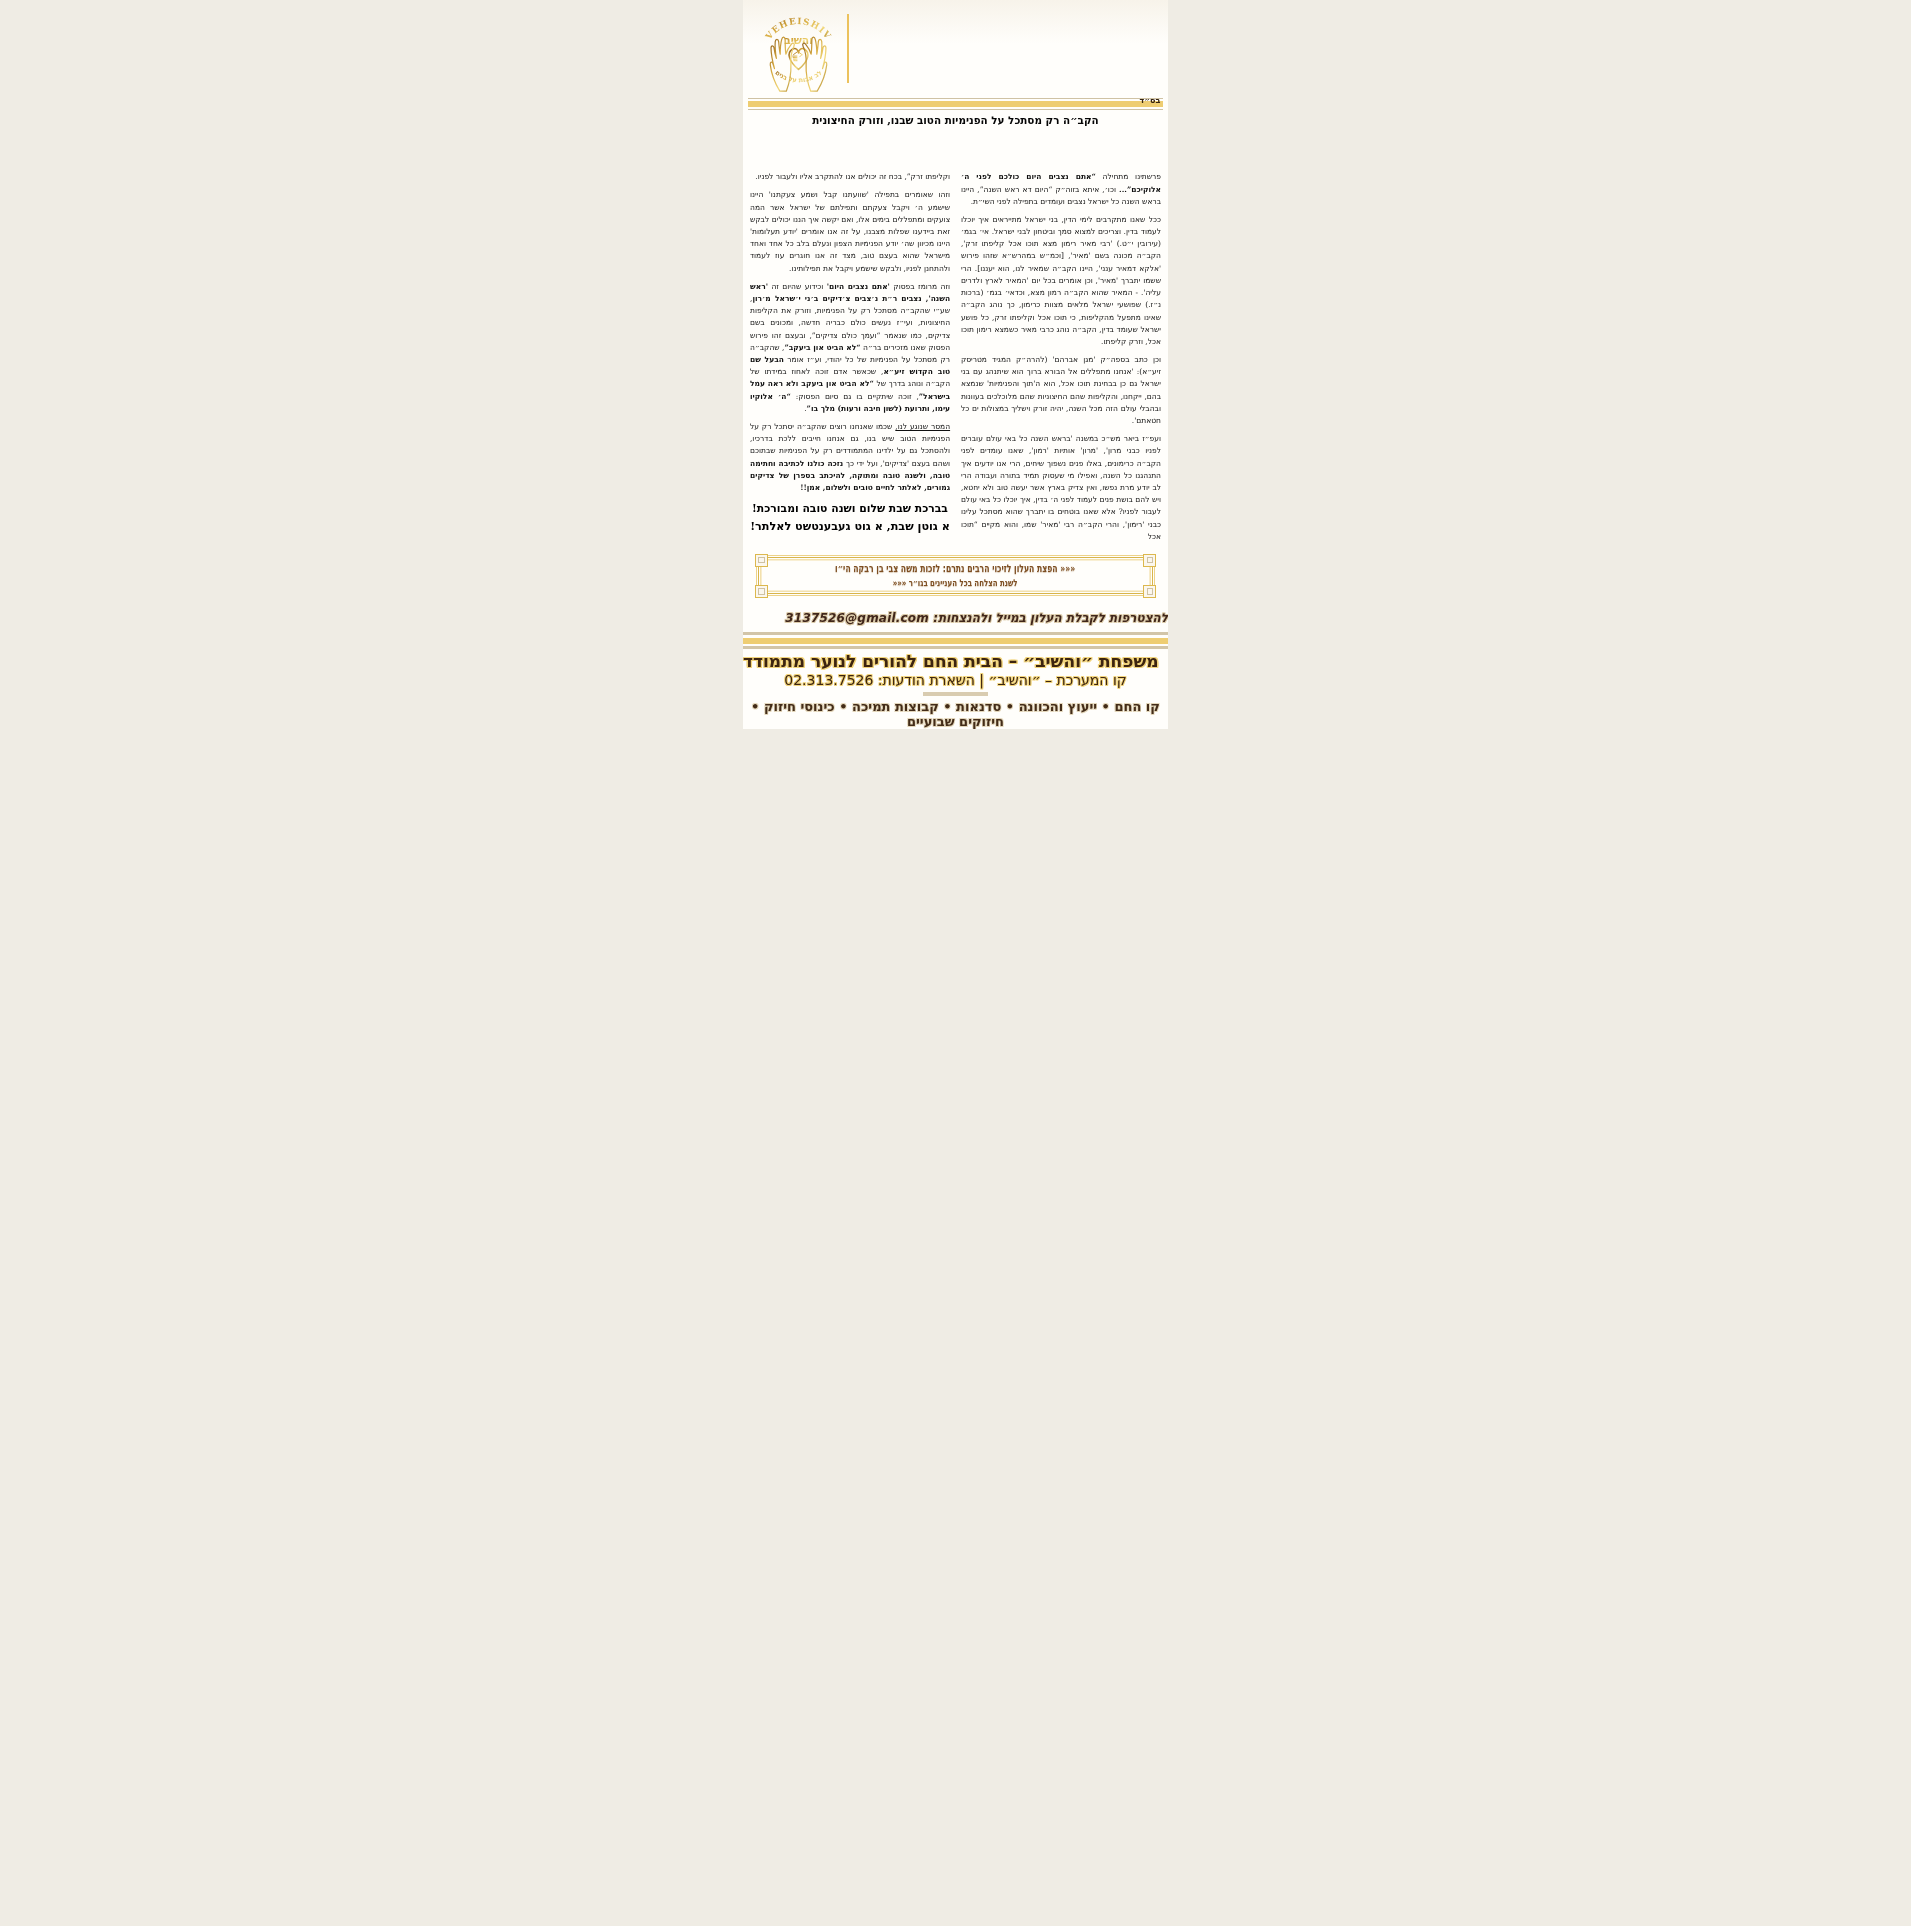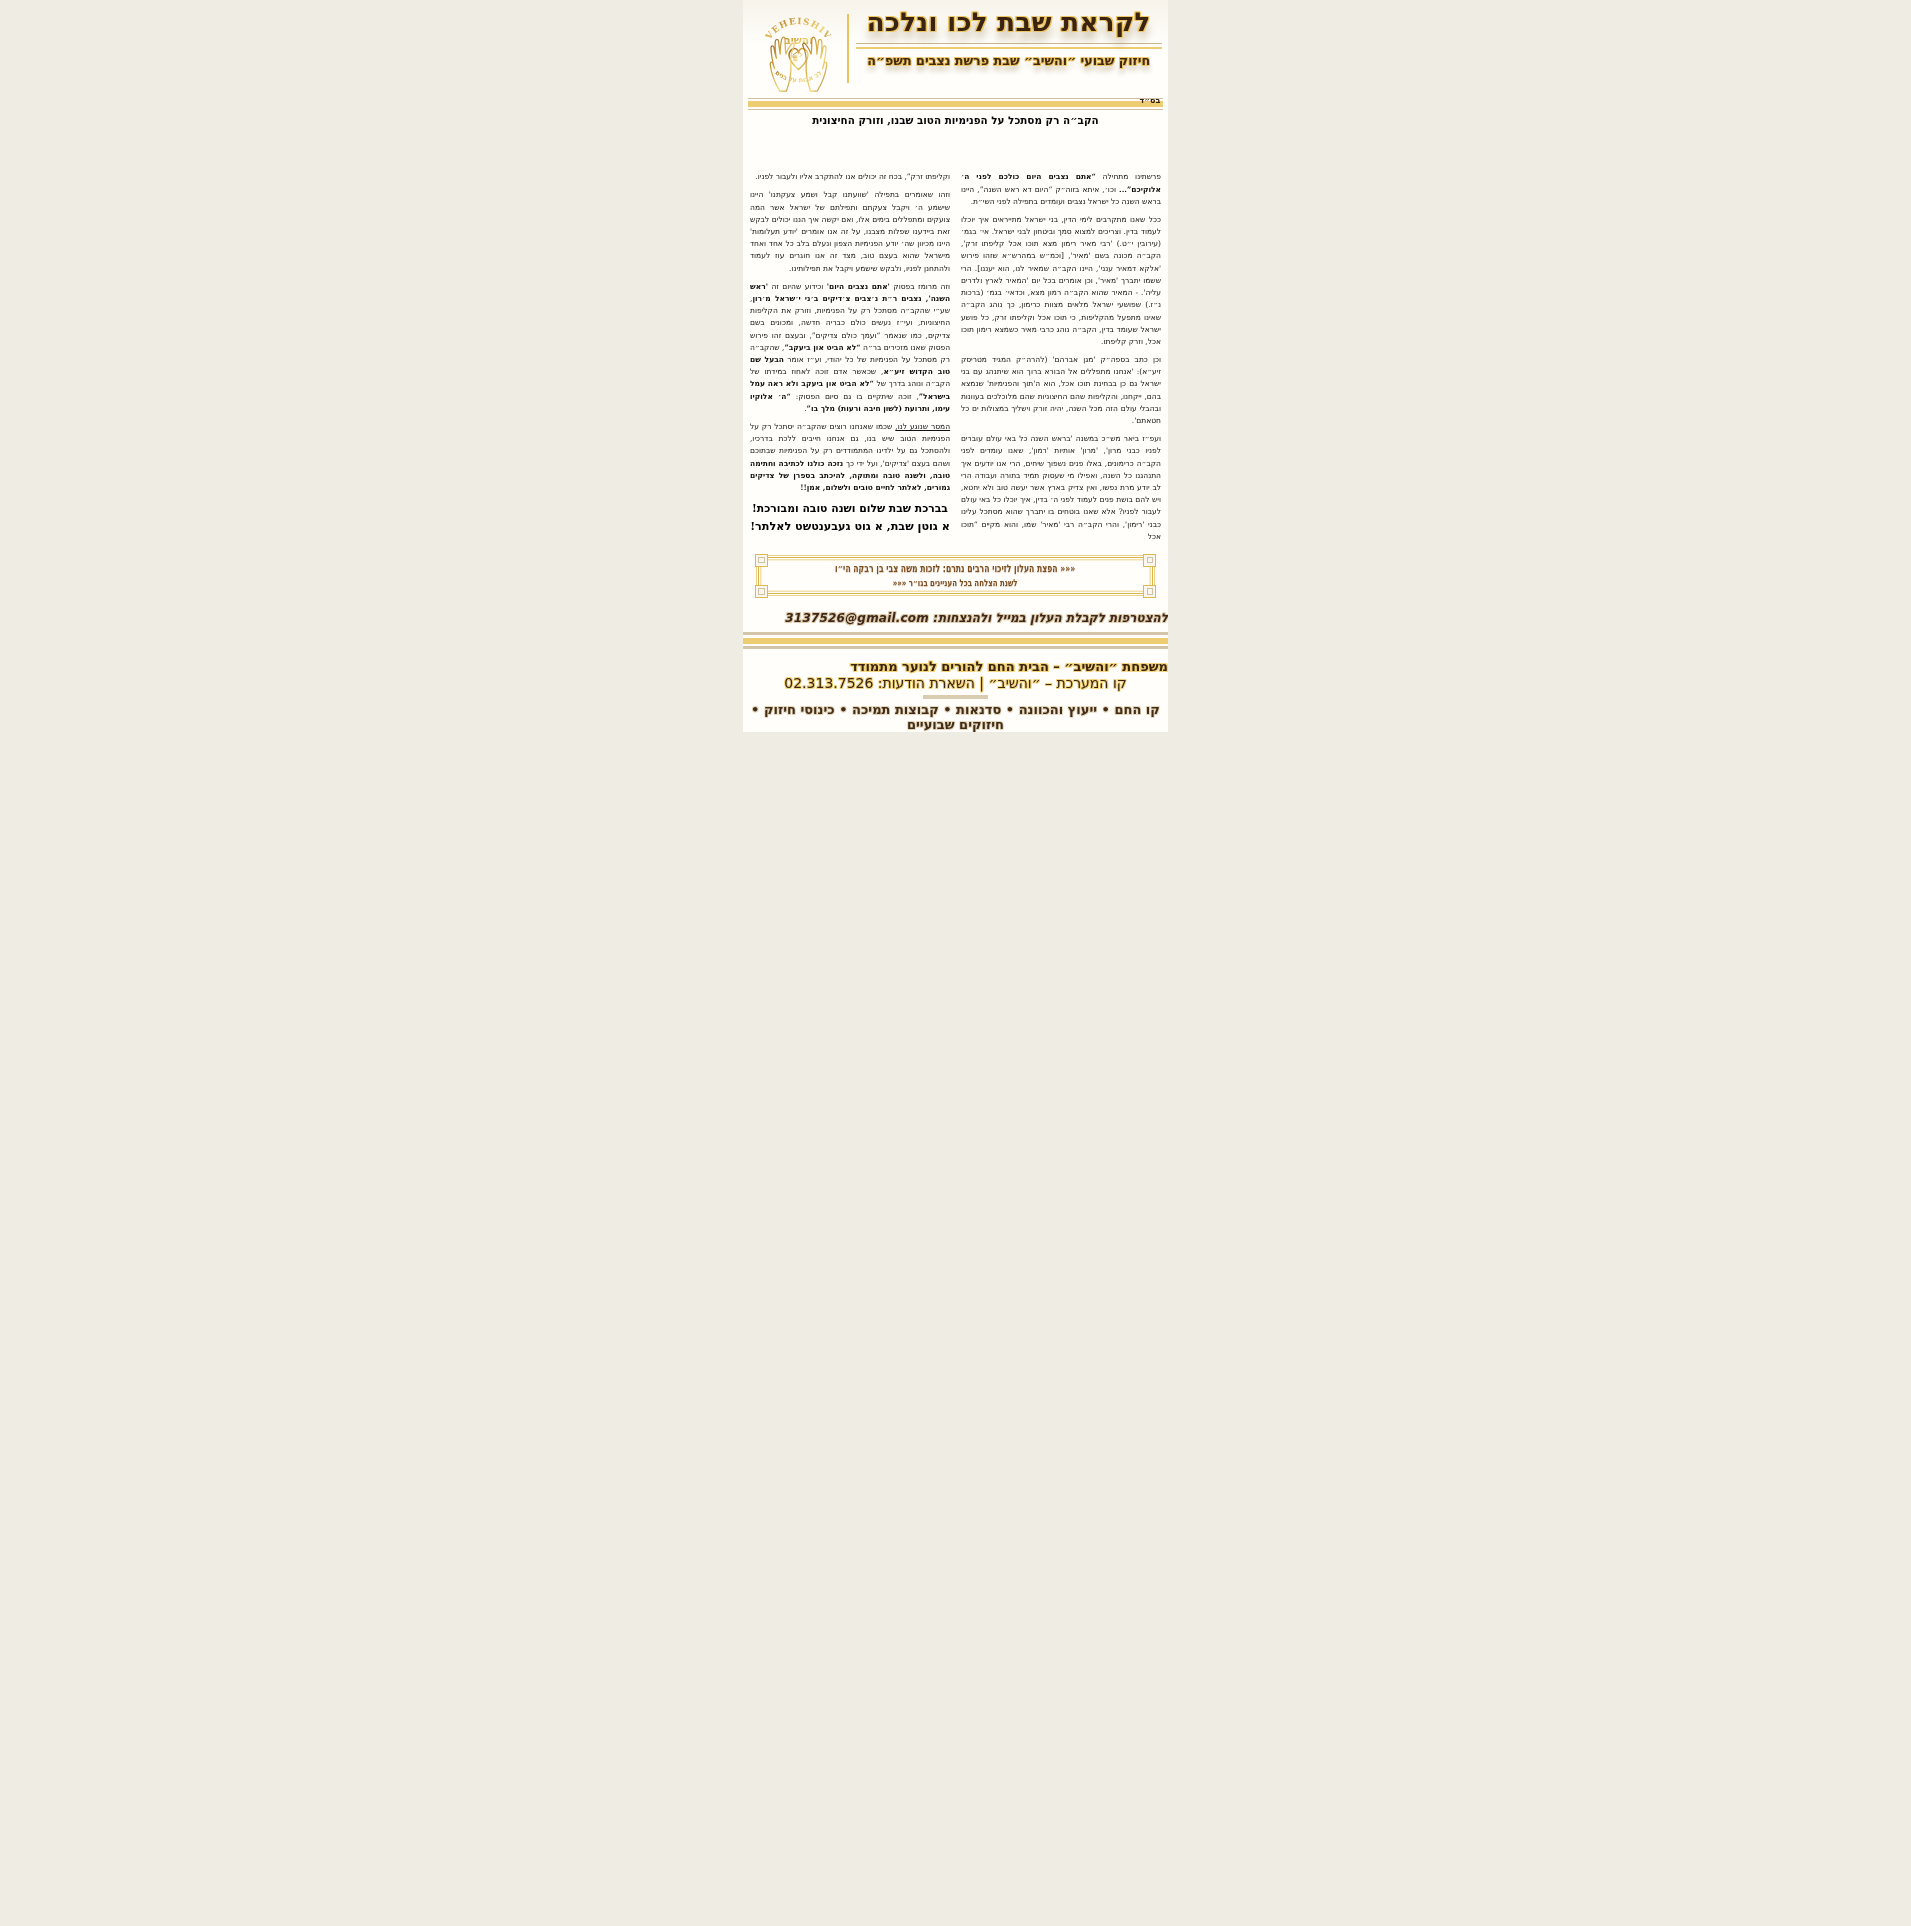--- a/index.html
+++ b/index.html
@@ -83,21 +83,21 @@
     margin-top:17px; font-size:12px; font-weight:bold; font-style:italic; color:#40261a;
     text-shadow:-0.8px -0.8px 0 #dcccab,0.8px -0.8px 0 #dcccab,-0.8px 0.8px 0 #dcccab,0.8px 0.8px 0 #dcccab,
       0 -0.8px 0 #dcccab,0 0.8px 0 #dcccab,-0.8px 0 0 #dcccab,0.8px 0 0 #dcccab;
   }
   .subscribe .email{direction:ltr; unicode-bidi:isolate; letter-spacing:0.2px;}
   
   .sep{margin:7px 0 0 0;}
   .sep .tan{height:3.1px; background:#d2c5a8;}
   .sep .yel{height:5.8px; background:var(--yellow); margin:2.3px 0;}
   .foot1{
-    text-align:right; margin-top:10px; font-size:13px; font-weight:bold; color:#3c2410;
+    text-align:left; margin-top:2px; font-size:17px; font-weight:bold; color:#3c2410;
     text-shadow:-1.2px -1.2px 0 #f1d47c,1.2px -1.2px 0 #f1d47c,-1.2px 1.2px 0 #f1d47c,1.2px 1.2px 0 #f1d47c,
       0 -1.2px 0 #f1d47c,0 1.2px 0 #f1d47c,-1.2px 0 0 #f1d47c,1.2px 0 0 #f1d47c;
   }
   .foot2{
     text-align:center; margin-top:1.5px; font-size:14px; font-weight:normal; color:#3c2410;
     text-shadow:-0.8px -0.8px 0 #f1d47c,0.8px -0.8px 0 #f1d47c,-0.8px 0.8px 0 #f1d47c,0.8px 0.8px 0 #f1d47c,
       0 -0.8px 0 #f1d47c,0 0.8px 0 #f1d47c,-0.8px 0 0 #f1d47c,0.8px 0 0 #f1d47c;
   }
   .foot2 .phone{direction:ltr; unicode-bidi:isolate;}
   .mini-bar{width:65px; height:3.5px; background:#d9ccb0; margin:3.9px auto 3.1px auto;}
@@ -140,28 +140,20 @@
         </g>
         <path id="arcBot" d="M52,158 A96,96 0 0 0 178,158" fill="none"></path>
         <text font-size="17" font-weight="bold" fill="url(#gld)">
           <textPath href="#arcBot" startOffset="50%" text-anchor="middle">לב אבות על בנים</textPath>
         </text>
       </svg>
     </div>
 
     <div class="v-divider"></div>
 
-    <div class="mast">
-      <div class="title">לקראת שבת לכו ונלכה</div>
-      <div class="title-rules">
-        <div class="r1"></div>
-          <div class="r2"></div>
-      </div>
-      <div class="subtitle">חיזוק שבועי ״והשיב״ שבת פרשת נצבים תשפ״ה</div>
-    </div>
   </div>
 
   <div class="band">
     <div class="tan"></div>
       <div class="yel"></div>
       <div class="tan"></div>
     <div class="bsd">בס״ד</div>
   </div>
 
   <div class="headline">הקב״ה רק מסתכל על הפנימיות הטוב שבנו, וזורק החיצונית</div>

